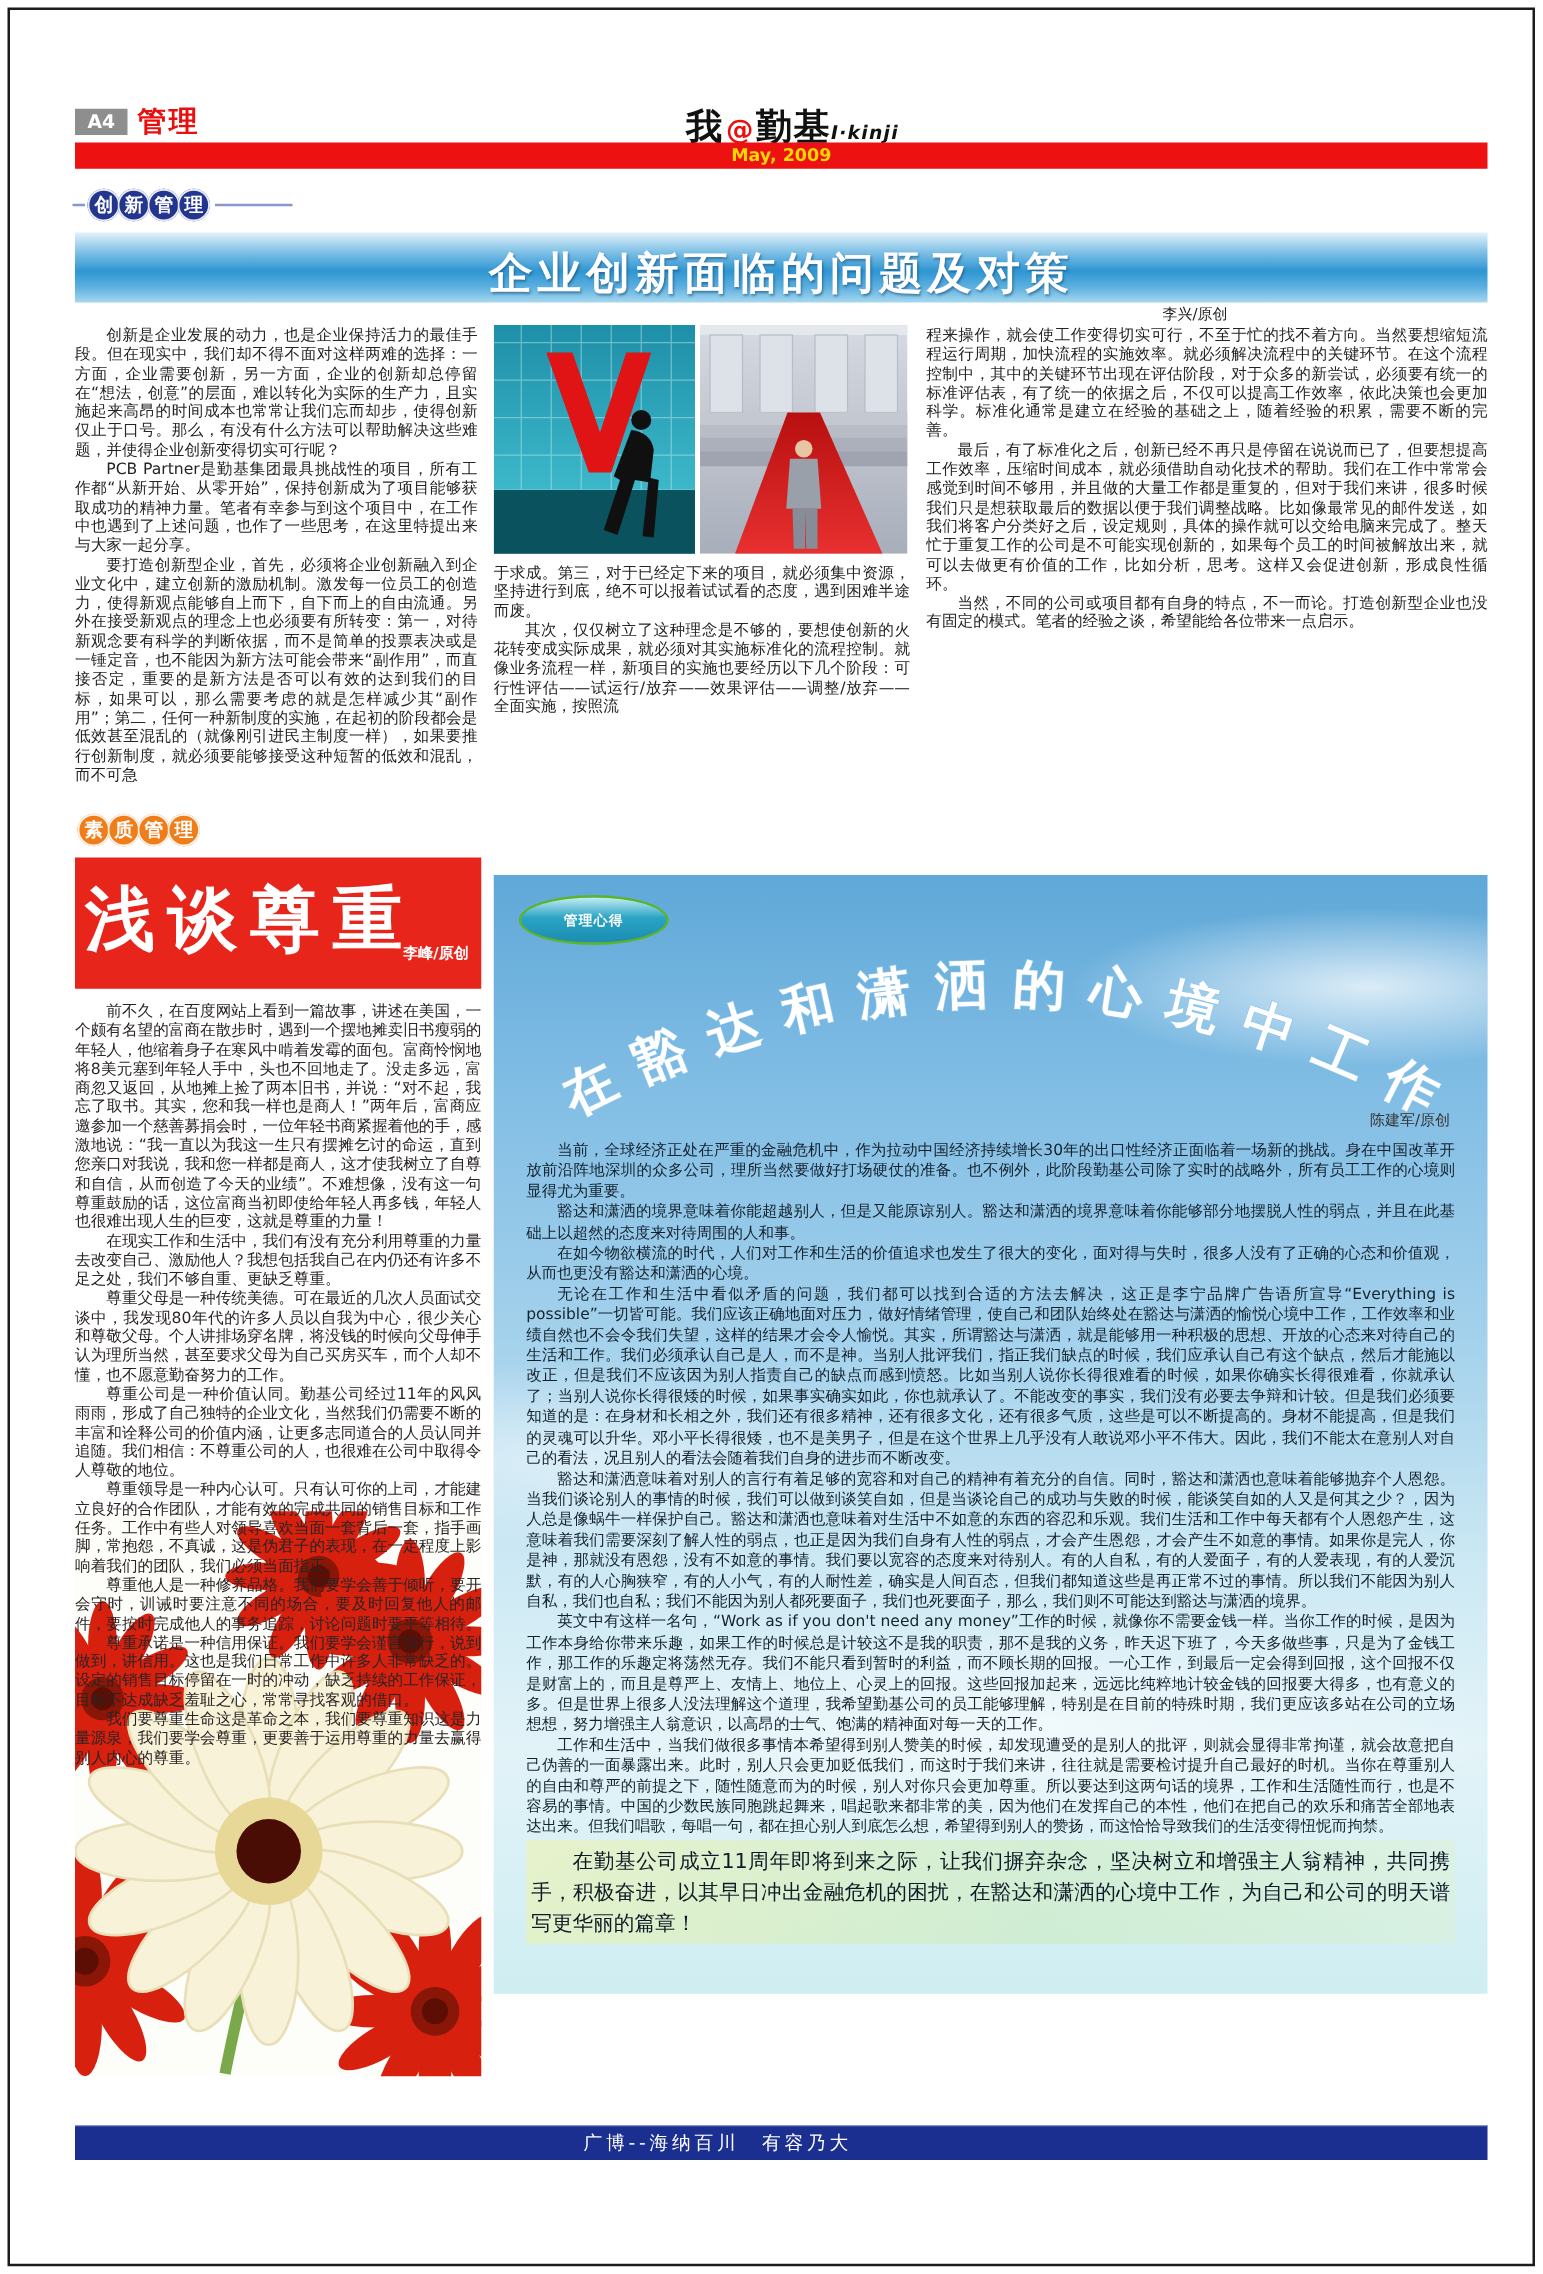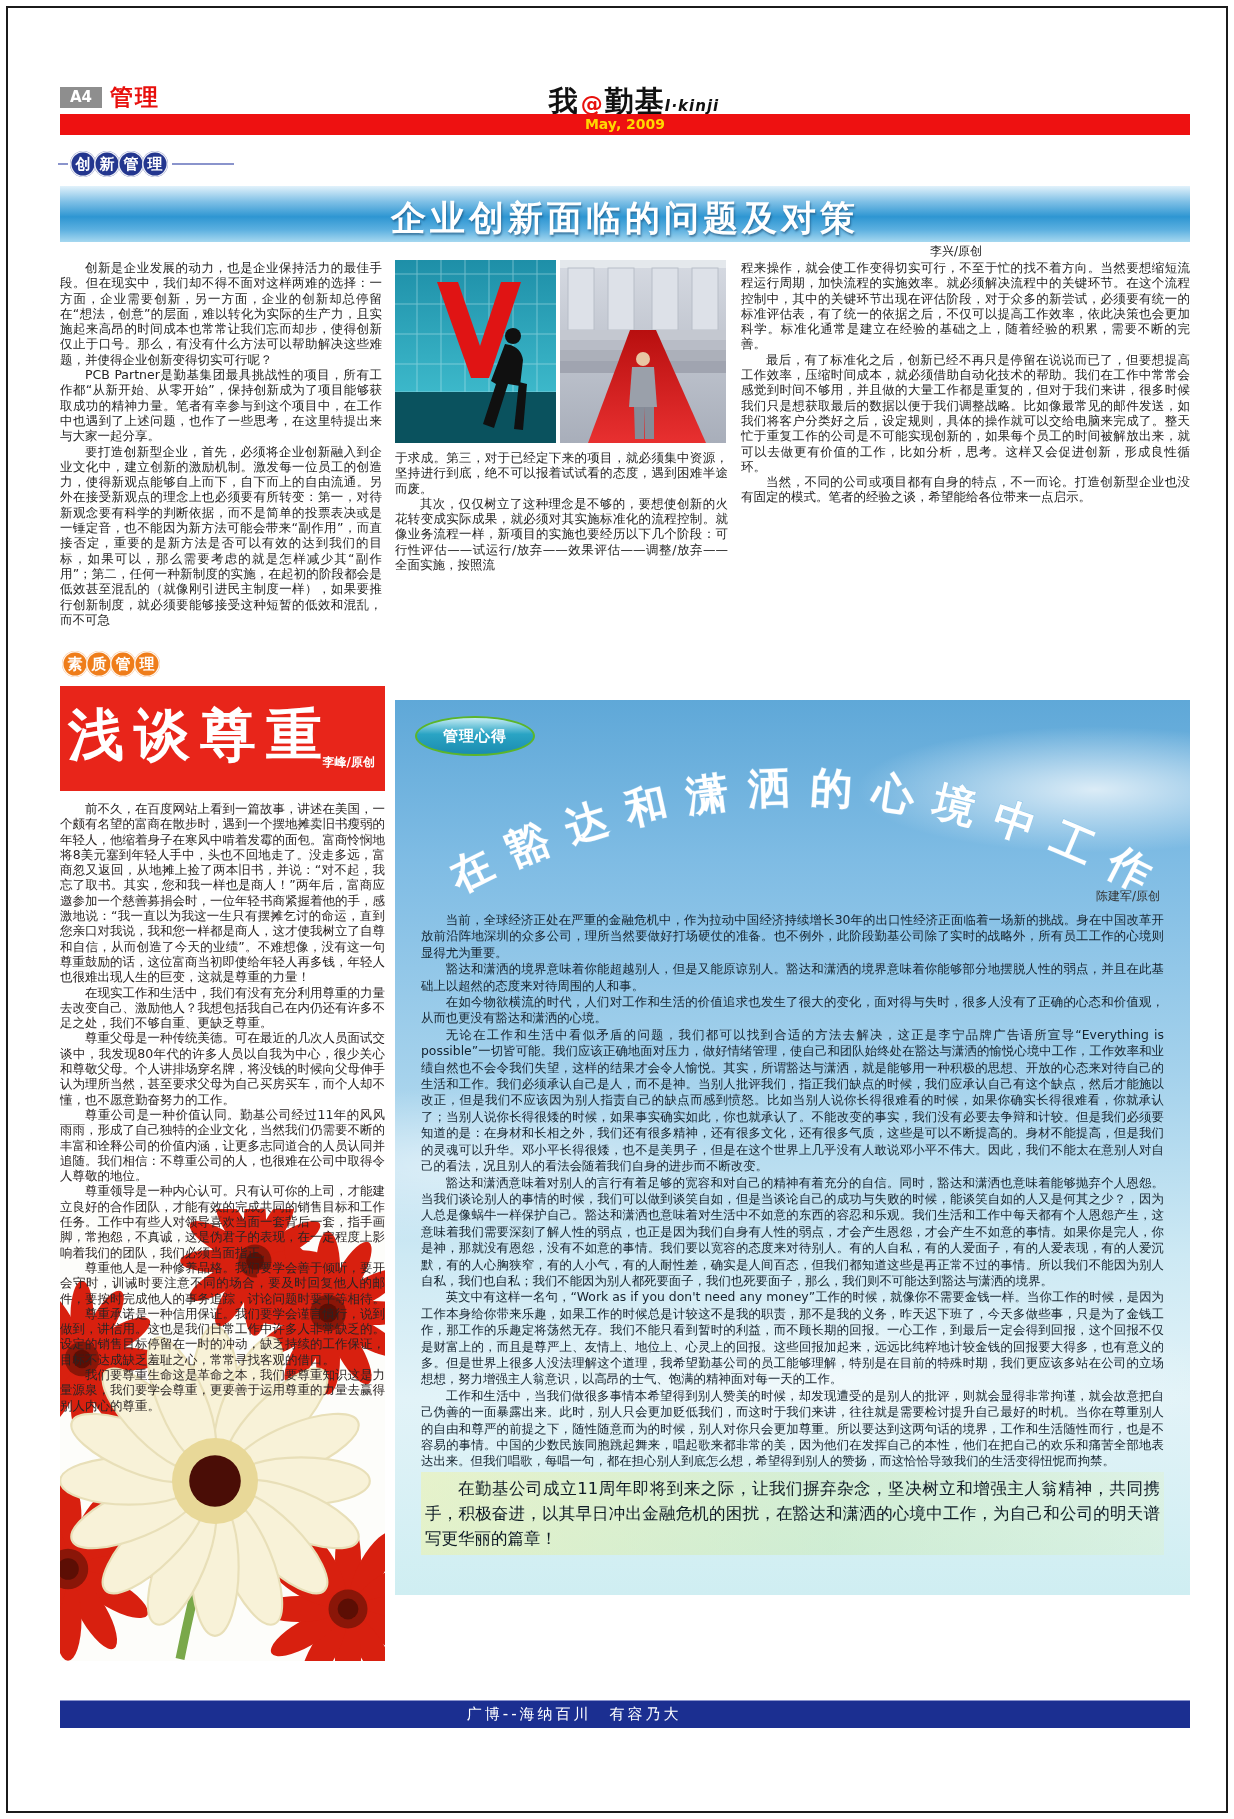--- a/index.html
+++ b/index.html
@@ -60,21 +60,21 @@
   
   .panel3{position:absolute;top:700px;left:395px;width:795px;height:895px;box-sizing:border-box;
      background:
        radial-gradient(ellipse 340px 90px at 88% 10%,rgba(255,255,255,.75),transparent 70%),
        radial-gradient(ellipse 420px 110px at 8% 52%,rgba(255,255,255,.5),transparent 70%),
        radial-gradient(ellipse 560px 130px at 55% 76%,rgba(255,255,255,.55),transparent 70%),
        linear-gradient(180deg,#5fa8d8 0%,#7fbce4 18%,#a5d2ec 42%,#cde9f4 62%,#e2f3f8 78%,#cfeef2 100%);
   }
   .tag3{position:absolute;top:16px;left:20px;width:116px;height:36px;border-radius:50%;
      border:2px solid #5bb52a;background:linear-gradient(180deg,#c4ecf4,#2aa4c4 45%,#1b8cb0);
-     color:#fff;font-weight:bold;font-size:15px;display:flex;align-items:center;justify-content:center;letter-spacing:1px;}
+     color:#fff;font-weight:bold;font-size:11px;display:flex;align-items:center;justify-content:center;letter-spacing:1px;}
   .arc-title{position:absolute;top:0;left:0;width:795px;height:205px;}
   .arc-title text{fill:#ffffff;stroke:#8fc6ea;stroke-width:1.1;paint-order:stroke;font-weight:bold;font-size:42px;letter-spacing:19px;
      font-family:"DejaVu Sans","Liberation Sans",sans-serif;}
   .author3{position:absolute;top:188px;right:30px;font-size:12px;color:#333;}
   .a3text{position:absolute;top:212px;left:26px;right:26px;font-size:12.4px;line-height:16.4px;text-align:justify;color:#14222e;}
   .a3text p{margin:0;text-indent:2em;}
   .closing{position:absolute;left:26px;right:26px;top:772px;font-size:16.5px;line-height:25px;color:#0e1a26;text-align:justify;text-indent:2em;
      background:linear-gradient(90deg,rgba(248,244,140,.40),rgba(198,232,150,.34) 55%,rgba(228,244,170,.22));padding:4px 4px;}
 
   

